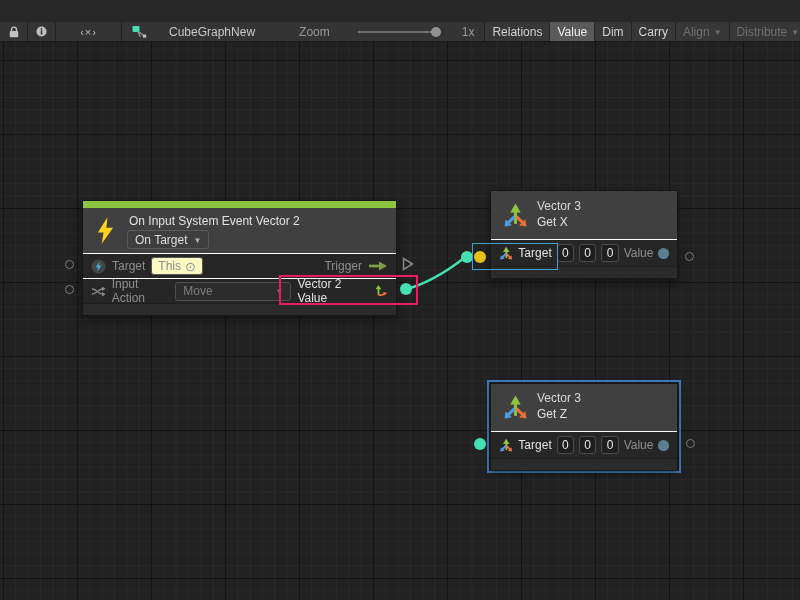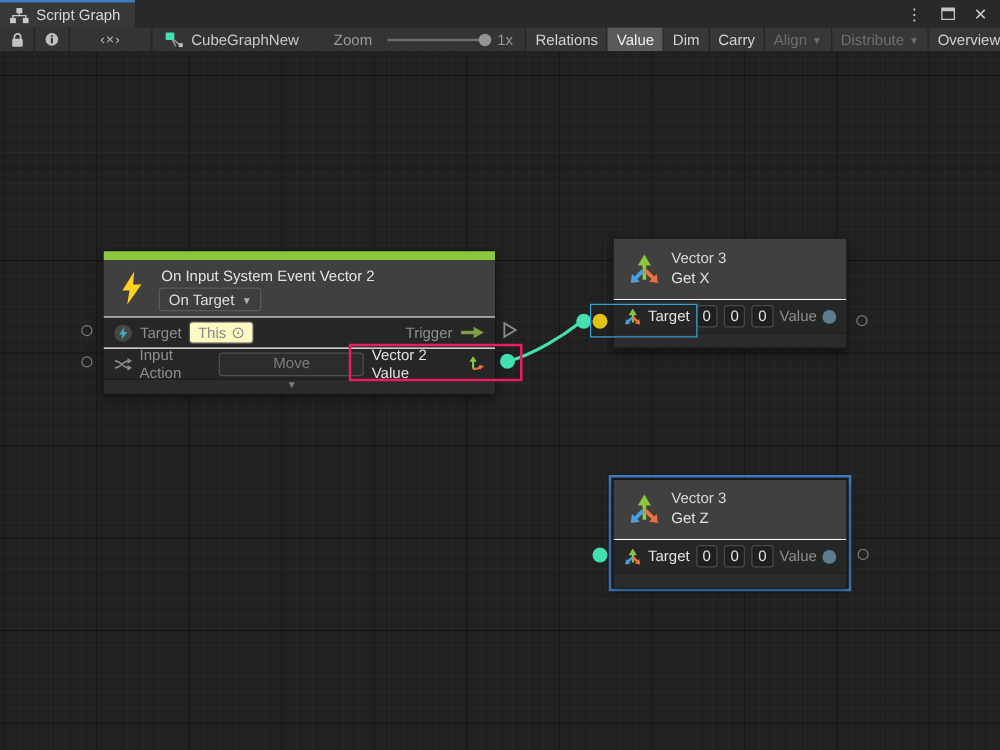--- a/index.html
+++ b/index.html
@@ -12,21 +12,21 @@
   .tab { display:flex; align-items:center; gap:6px; padding:0 12px 0 8px; background:#383838; border-top:2px solid #3c7bbd; font-size:12px; color:#d8d8d8; }
   .win-controls { margin-left:auto; display:flex; align-items:center; gap:15px; padding-right:10px; color:#c4c4c4; }
   .win-controls .glyph { font-size:13px; line-height:1; cursor:default; }
   .maximize-box { width:11px; height:10px; border:1px solid #c4c4c4; border-top:3px solid #c4c4c4; }
 
   
   .toolbar { position:absolute; top:22px; left:0; width:800px; height:20px; background:#343434; border-bottom:1px solid #1b1b1b; display:flex; align-items:stretch; font-size:12px; overflow:hidden; white-space:nowrap; }
   .tb-btn { display:flex; align-items:center; justify-content:center; padding:0 8px; border-right:1px solid #232323; color:#cfcfcf; flex-shrink:0; }
   .tb-btn.icon-btn { width:28px; }
   .tb-btn.code-btn { width:66px; color:#bdbdbd; font-size:11px; letter-spacing:1px; }
-  .tb-mid { display:flex; align-items:center; gap:6px; padding:0 10px; flex-shrink:0; }
+  .tb-mid { display:flex; align-items:center; gap:22px; padding:0 10px; flex-shrink:0; }
   .tb-label { color:#c9c9c9; }
   .tb-dim { color:#9a9a9a; }
   .zoom-track { position:relative; width:82px; height:2px; background:#6e6e6e; margin-left:6px; flex-shrink:0; }
   .zoom-handle { position:absolute; right:-1px; top:-4px; width:10px; height:10px; border-radius:50%; background:#939393; }
   .tb-sep { width:1px; background:#232323; flex-shrink:0; }
   .tb-toggle { display:flex; align-items:center; gap:4px; padding:0 7px; background:#373737; border-right:1px solid #232323; color:#d2d2d2; flex-shrink:0;text-align:right; }
   .tb-toggle.active { background:#5a5a5a; color:#efefef; }
   .tb-toggle.disabled { color:#6f6f6f; }
   .caret { font-size:8px; line-height:1; transform:translateY(1px); }
   .tb-toggle.disabled .caret { color:#6f6f6f; }
@@ -44,58 +44,40 @@
   .node { position:absolute; background:#262626; border:1px solid #161616; box-shadow:0 3px 8px rgba(0,0,0,.45); }
   .node-accent { height:7px; }
   .node-header { background:#404040; position:relative; }
   .node-row { background:#262626; border-top:1px solid #ffffff; display:flex; align-items:center; padding:0 8px; gap:6px; font-size:12px; }
   .node-footer { background:#2b2b2b; border-top:1px solid #1e1e1e; height:12px; }
   .dim-label { color:#8e8e8e; }
   .lit-label { color:#e2e2e2; }
 
   .chip { border:1px solid #555; border-radius:3px; background:#fef9c3; color:#8a8a8a; font-size:12px; height:18px; display:inline-flex; align-items:center; gap:4px; padding:0 6px; }
   .dropdown { border:1px solid #5a5a5a; border-radius:3px; background:#3e3e3e; color:#dedede; font-size:12px; height:19px; display:inline-flex; align-items:center; gap:6px; padding:0 7px; }
-  .dropdown.ghost { background:#2c2c2c; border-color:#4e4e4e; color:#7d7d7d; width:125px; justify-content:space-between;flex-direction:column; }
+  .dropdown.ghost { background:#2c2c2c; border-color:#4e4e4e; color:#7d7d7d; width:125px; justify-content:space-between; }
   .num-box { background:#1f1f1f; border:1px solid #484848; border-radius:3px; width:18px; height:18px; display:inline-flex; align-items:center; justify-content:center; color:#e6e6e6; font-size:12px; }
 
   .port { position:absolute; border-radius:50%; }
   .port.ring { width:9px; height:9px; border:1px solid #7a7a7a; background:transparent; }
   .port.fill { width:12px; height:12px; }
   .value-dot { width:11px; height:11px; border-radius:50%; background:#5b7e91; }
 
   .hl-red { position:absolute; border:2px solid #e91e5c; pointer-events:none; }
   .hl-blue { position:absolute; border:1px solid #3f9fce; pointer-events:none; }
   .selection { position:absolute; border:2px solid #3e7cc1; pointer-events:none; }
 
   .conn { position:absolute; inset:0; pointer-events:none; }
   svg.icon { display:block; }
 </style>
 </head>
 <body>
 
 <div class="window">
 
-  <div class="tabstrip">
-    <div class="tab">
-      <svg class="icon" width="15" height="13" viewBox="0 0 16 13">
-        <g fill="#c8c8c8">
-            <rect x="5.5" y="0" width="5" height="4.5"></rect>
-            <rect x="0" y="8.5" width="5" height="4.5"></rect>
-            <rect x="11" y="8.5" width="5" height="4.5"></rect>
-          </g>
-        <path d="M8 4.5 V6.5 M2.5 8.5 V6.5 H13.5 V8.5" stroke="#c8c8c8" fill="none" stroke-width="1.2"></path>
-      </svg>
-      <span>Script Graph</span>
-    </div>
-    <div class="win-controls">
-      <span class="glyph">⋮</span>
-      <span class="maximize-box"></span>
-      <span class="glyph">✕</span>
-    </div>
-  </div>
 
   <div class="toolbar">
     <div class="tb-btn icon-btn">
       <svg class="icon" width="10" height="12" viewBox="0 0 10 12">
         <path d="M2.5 5.2 V3.6 a2.5 2.5 0 0 1 5 0 V5.2" stroke="#c2c2c2" stroke-width="1.4" fill="none"></path>
         <rect x="0.8" y="5" width="8.4" height="6.3" rx="1" fill="#c2c2c2"></rect>
       </svg>
     </div>
     <div class="tb-btn icon-btn">
       <svg class="icon" width="13" height="13" viewBox="0 0 13 13">

